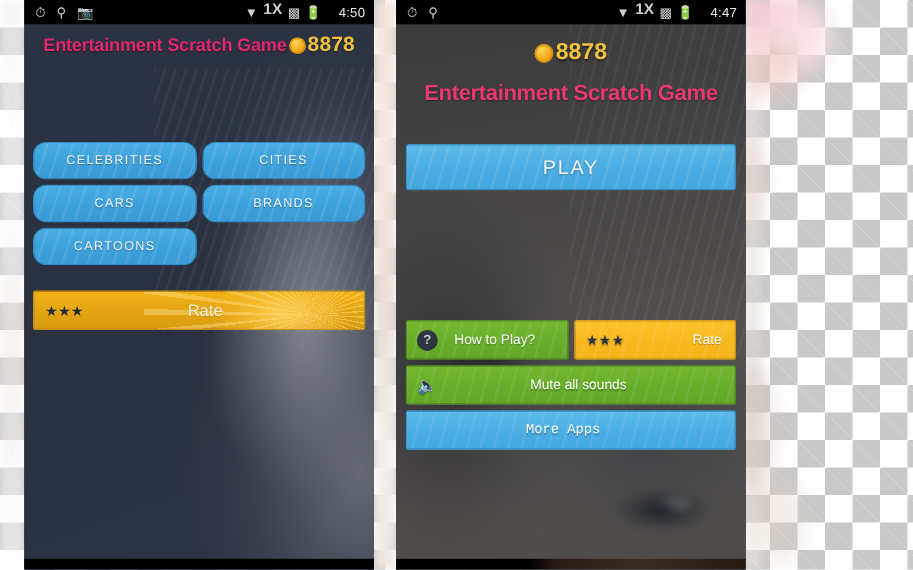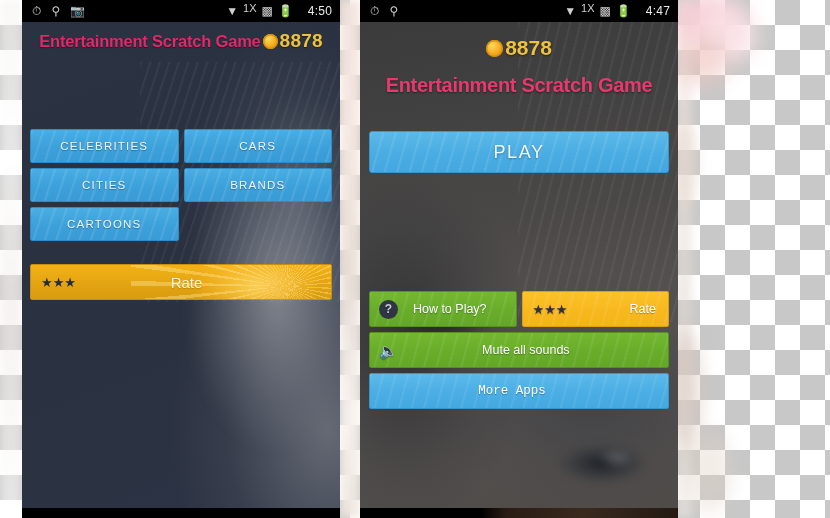--- a/index.html
+++ b/index.html
@@ -67,21 +67,21 @@
     background: #000000;
     color: #d8d8d8;
     display: flex;
     align-items: center;
     font-size: 11px;
     z-index: 40;
   }
   .sb-left  { display:flex; align-items:center; gap:10px; padding-left: 10px; }
   .sb-right { display:flex; align-items:center; gap:5px; margin-left:auto; padding-right: 8px; }
   .sb-ico { display:inline-block; line-height:1; color:#cfcfcf; font-size:12px; }
-  .sb-net { font-size: 11px; color:#cfcfcf; position:relative; top:-3px; }
+  .sb-net { font-size: 14px; color:#cfcfcf; position:relative; top:-3px;font-weight:bold; }
   .sb-time { font-size: 12px; color:#e8e8e8; letter-spacing:.2px;margin-left:10px; }
 
   
   .screen {
     position: relative;
     height: 496px;
     overflow: hidden;
   }
 
   
@@ -173,21 +173,21 @@
   .cat-grid {
     position:absolute; left: 8px; top: 107px; right: 8px;
     display: grid;
     grid-template-columns: 1fr 1fr;
     gap: 5px 5px;
   }
   .cat-btn {
     height: 34px;
     background: linear-gradient(180deg,#4aaee3 0%,#3ca0da 55%,#3a9bd6 100%);
     border: 1px solid #2f8cc4;
-    border-radius: 2px;
+    border-radius: 12px;
     display:flex; align-items:center; justify-content:center;
     color:#eef6fb;
     font-size: 11.5px;
     letter-spacing: 1.2px;
     text-shadow: 0 1px 1px rgba(0,0,0,0.3);
     position: relative;
     overflow:hidden;
   }
   .cat-btn .sheen {
     position:absolute; inset:0;
@@ -357,25 +357,25 @@
           <span class="l-coins">8878</span>
         </div>
 
         <div class="cat-grid">
           <div class="cat-btn">
             <span class="sheen"></span>
             <span class="lbl">CELEBRITIES</span>
           </div>
           <div class="cat-btn">
             <span class="sheen"></span>
+            <span class="lbl">CITIES</span>
+          </div>
+          <div class="cat-btn">
+            <span class="sheen"></span>
             <span class="lbl">CARS</span>
-          </div>
-          <div class="cat-btn">
-            <span class="sheen"></span>
-            <span class="lbl">CITIES</span>
           </div>
           <div class="cat-btn">
             <span class="sheen"></span>
             <span class="lbl">BRANDS</span>
           </div>
           <div class="cat-btn">
             <span class="sheen"></span>
             <span class="lbl">CARTOONS</span>
           </div>
         </div>

